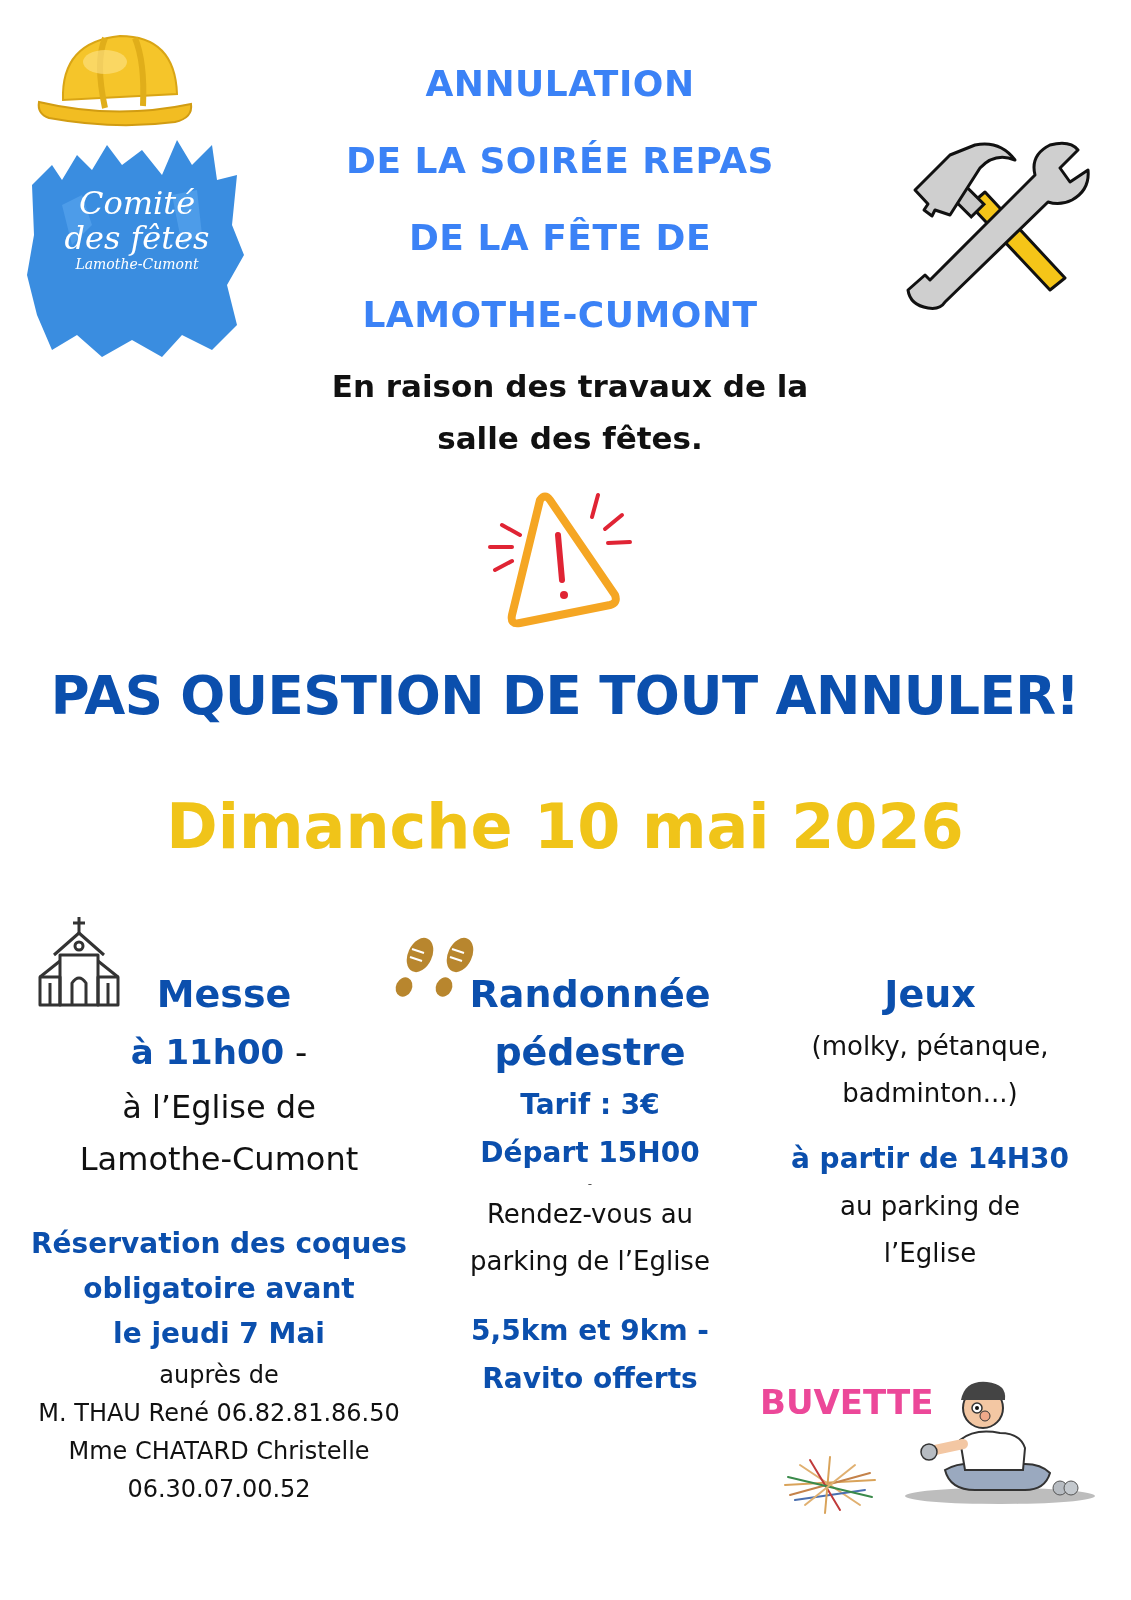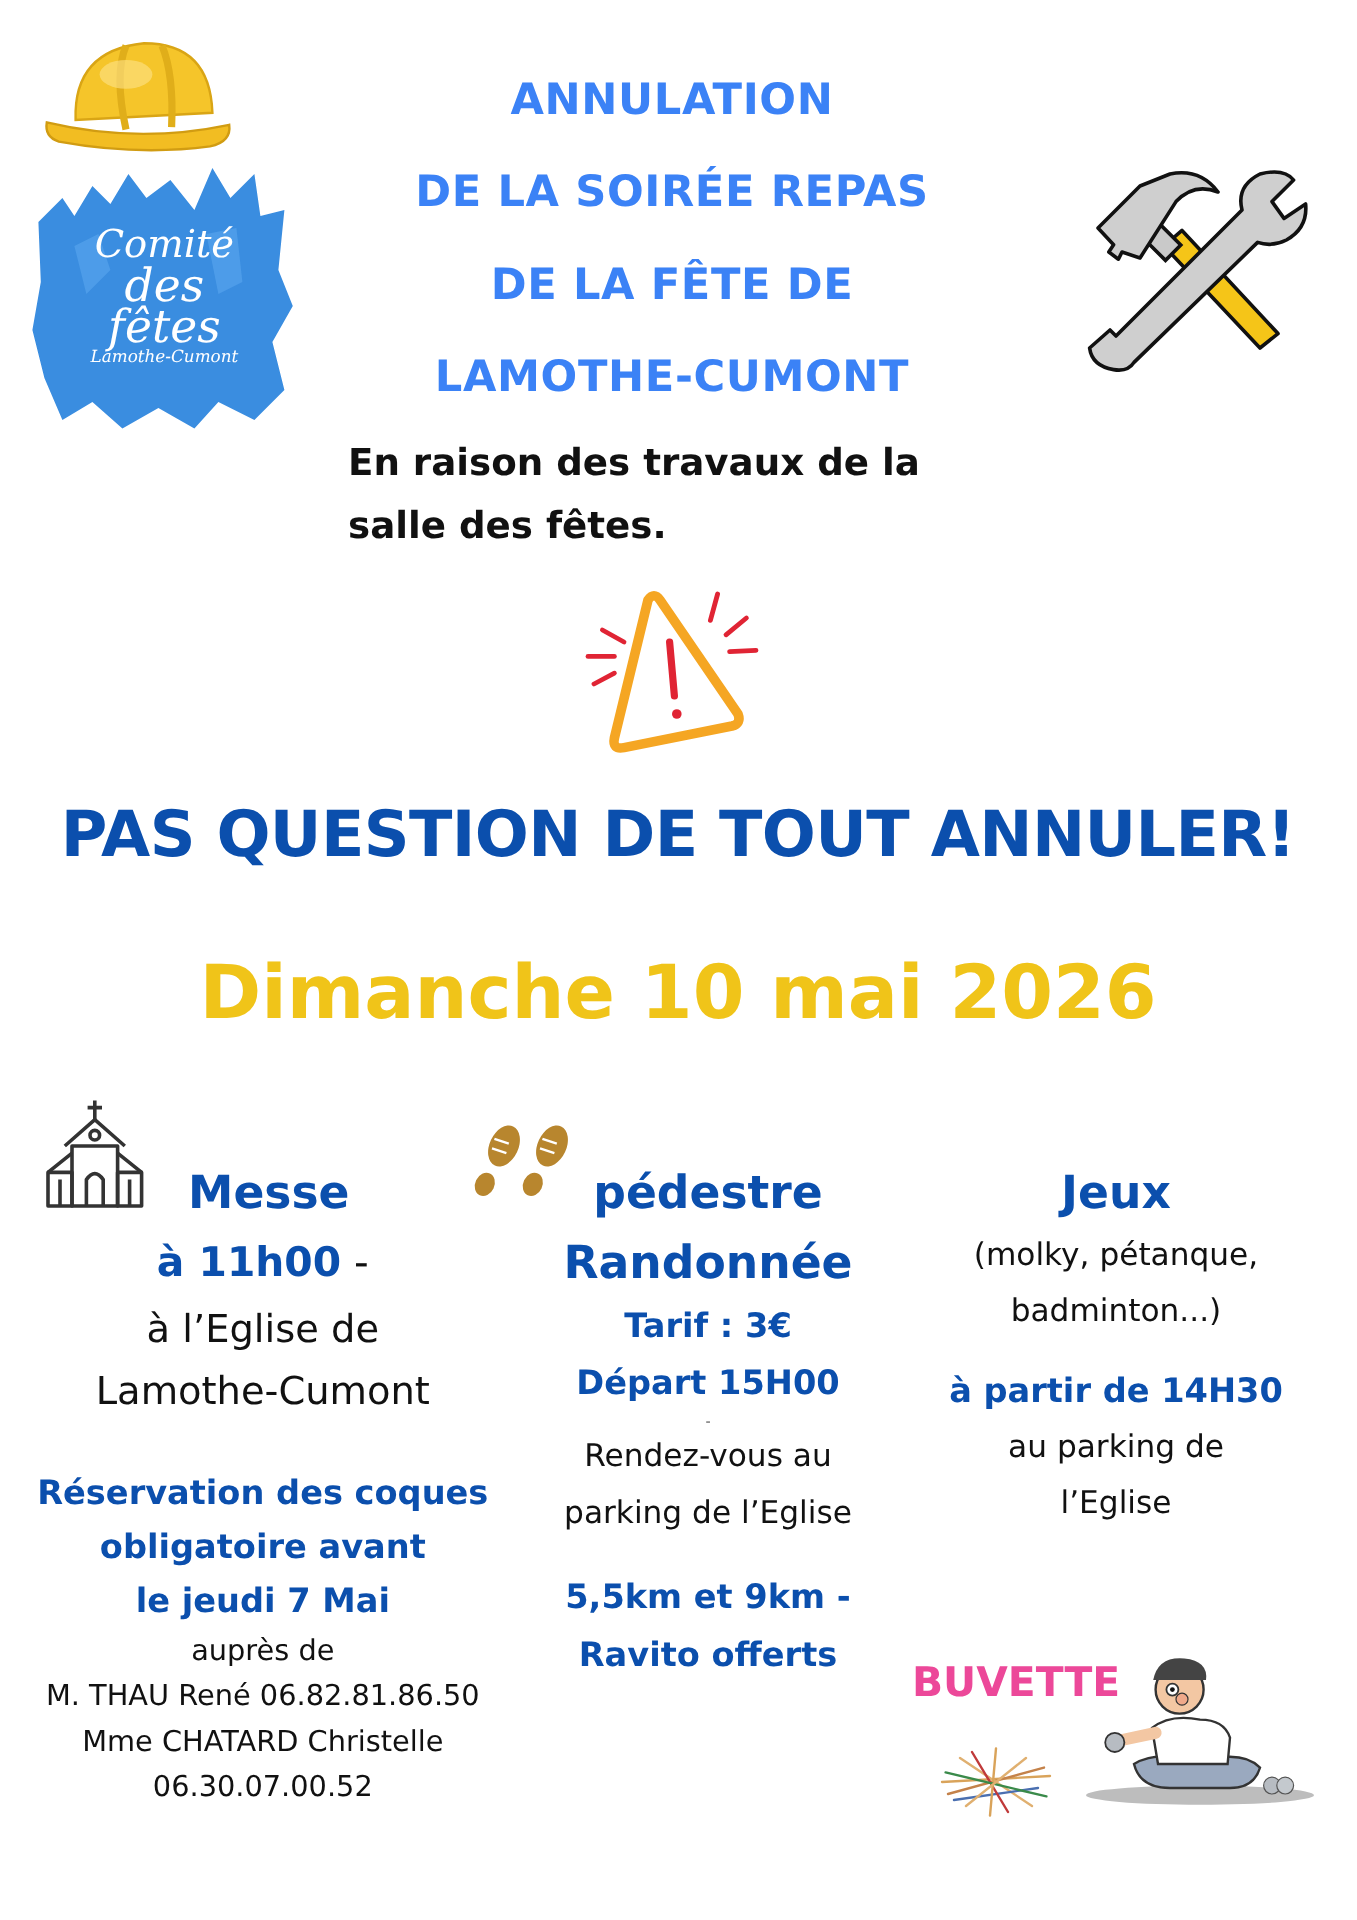--- a/index.html
+++ b/index.html
@@ -2,21 +2,21 @@
 <html><head>
   <meta charset="utf-8">
   <style>
     html, body { margin: 0; padding: 0; background: #ffffff; }
     body { width: 1131px; height: 1600px; position: relative; overflow: hidden; font-family: "DejaVu Sans", "Liberation Sans", sans-serif; color: #111; }
     .abs { position: absolute; }
 
     
     #title { left: 270px; top: 45px; width: 580px; text-align: center; font-weight: bold; font-size: 36px; line-height: 77px; color: #3b82f6; letter-spacing: 0.5px; }
     #title div { white-space: nowrap; }
-    #subtitle { left: 290px; top: 360px; width: 560px; font-weight: bold; font-size: 31px; line-height: 52px; color: #111; }
+    #subtitle { left: 290px; top: 360px; width: 560px; text-align: center; font-weight: bold; font-size: 31px; line-height: 52px; color: #111; }
 
     
     #headline { left: 20px; top: 665px; width: 1090px; text-align: center; font-weight: bold; font-size: 53px; color: #0b4fad; white-space: nowrap; letter-spacing: -0.5px; }
     #date { left: 20px; top: 790px; width: 1090px; text-align: center; font-weight: bold; font-size: 62px; color: #f0c419; white-space: nowrap; }
 
     
     .col { text-align: center; }
     .h { font-weight: bold; color: #0b4fad; font-size: 38px; line-height: 58px; }
     .sub { font-weight: bold; color: #0b4fad; font-size: 28px; line-height: 48px; }
     .txt { font-size: 32px; line-height: 52px; color: #111; }
@@ -44,21 +44,21 @@
 </div>
 
 <div class="abs" style="left:22px; top:135px; width:225px; height:225px;">
   <svg width="225" height="225" viewBox="0 0 225 225">
     <path d="M10 50 L30 30 L40 45 L55 20 L70 35 L85 10 L100 30 L120 15 L140 40 L155 5 L170 30 L190 10 L195 45 L215 40 L210 90 L222 120 L205 150 L215 190 L190 215 L160 200 L140 222 L110 205 L80 222 L55 200 L30 215 L15 180 L5 140 L12 100 Z" fill="#3a8de0"></path>
     <path d="M40 70 L60 60 L70 90 L50 110 Z" fill="#5aa6ee" opacity="0.6"></path>
     <path d="M150 60 L175 55 L180 100 L160 110 Z" fill="#5aa6ee" opacity="0.6"></path>
   </svg>
   <div class="abs" style="left:30px; top:50px; width:170px; text-align:center; color:#fff; font-family:'DejaVu Serif', serif; font-style:italic;">
     <div style="font-size:32px; line-height:36px;">Comité</div>
-    <div style="font-size:38px; line-height:34px;">des fêtes</div>
+    <div style="font-size:32px; line-height:34px;">des fêtes</div>
     <div style="font-size:14px; line-height:18px;">Lamothe-Cumont</div>
   </div>
 </div>
 
 <div id="title" class="abs">
   <div>ANNULATION</div>
   <div>DE LA SOIRÉE REPAS</div>
   <div>DE LA FÊTE DE</div>
   <div>LAMOTHE-CUMONT</div>
 </div>
@@ -146,22 +146,22 @@
   <div class="bsub">Réservation des coques</div>
   <div class="bsub">obligatoire avant</div>
   <div class="bsub">le jeudi 7 Mai</div>
   <div class="small">auprès de</div>
   <div class="small">M. THAU René 06.82.81.86.50</div>
   <div class="small">Mme CHATARD Christelle</div>
   <div class="small">06.30.07.00.52</div>
 </div>
 
 <div id="col2" class="abs col">
+  <div class="h">Randonnée</div>
   <div class="h">pédestre</div>
-  <div class="h">Randonnée</div>
   <div class="sub">Tarif : 3€</div>
   <div class="sub">Départ 15H00</div>
   <div style="font-size:12px; line-height:14px; color:#555;">-</div>
   <div class="txt2">Rendez-vous au</div>
   <div class="txt2">parking de l’Eglise</div>
   <div style="height:22px;"></div>
   <div class="sub">5,5km et 9km -</div>
   <div class="sub">Ravito offerts</div>
 </div>
 

